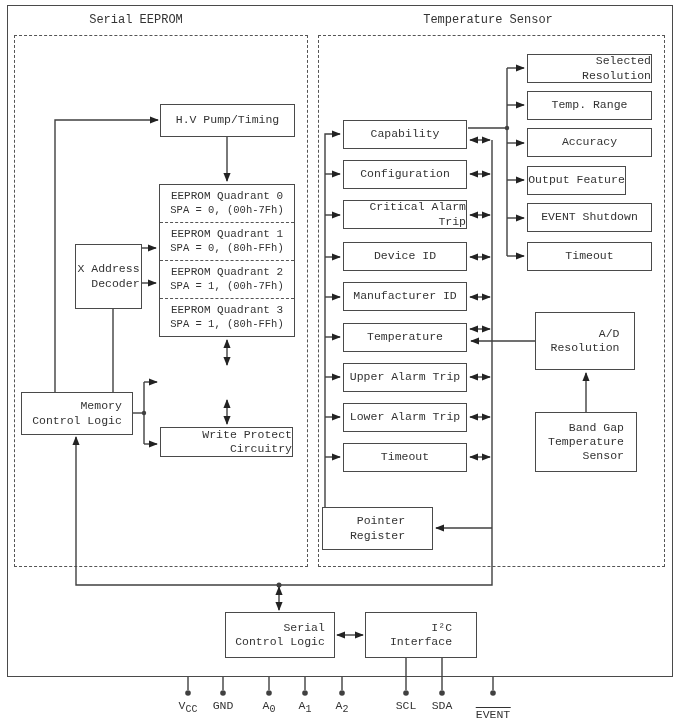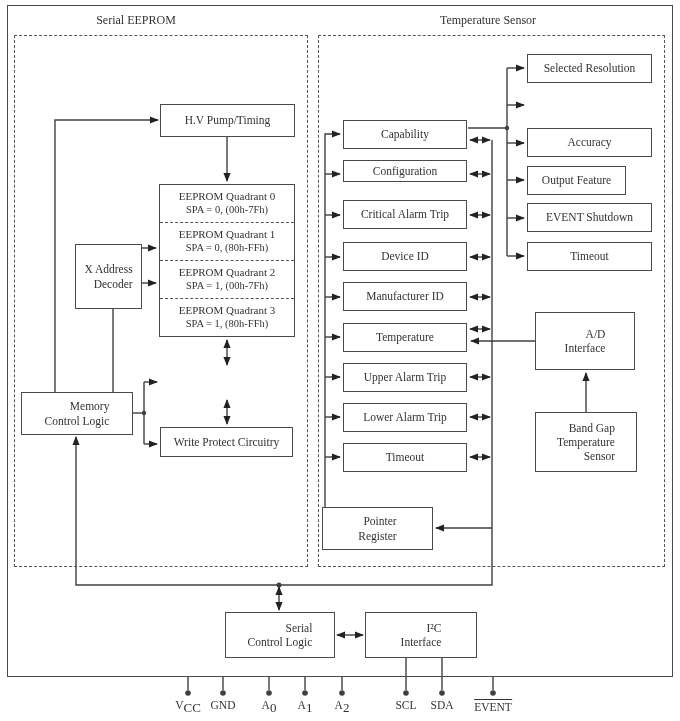--- a/index.html
+++ b/index.html
@@ -1,18 +1,18 @@
 <!DOCTYPE html>
 <html><head>
 <meta charset="utf-8">
 <style>
   html,body { margin:0; padding:0; background:#ffffff; }
   .stage {
     position:relative; width:680px; height:721px; background:#ffffff;
-    font-family:Liberation Serif, serif; color:#333333; overflow:hidden;
+    font-family:Liberation Mono, monospace; color:#333333; overflow:hidden;
   }
   .outer {
     position:absolute; box-sizing:border-box;
     border:1.6px solid #4a4a4a; background:transparent;
   }
   .dashed {
     position:absolute; box-sizing:border-box;
     border:1.4px dashed #555555;
   }
   .title { position:absolute; font-size:12px; text-align:center; color:#333; }
@@ -27,22 +27,22 @@
     box-sizing:border-box;
   }
   .qcell:not(:last-child) { border-bottom:1.3px dashed #555; }
   .qname { font-size:11px; display:block; }
   .qrange { font-size:10.5px; display:block; }
   svg.wires { position:absolute; left:0; top:0; }
   .pin-label {
     position:absolute; top:699px; transform:translateX(-50%);
     font-size:11.5px; white-space:nowrap; color:#333; text-align:center;
   }
-  .pin-label sub { font-size:13px; }
-  .ovl { border-top:1.3px solid #333; padding-top:1px; display:inline-block; line-height:1.05; }
+  .pin-label sub { font-size:10px; }
+  .ovl { border-top:1.3px solid #333; padding-top:1px; display:inline-block; line-height:1.05;margin-top:8px; }
 </style>
 </head>
 <body>
 
 <div class="stage">
 
   <div class="outer" style="left:7px;top:5px;width:666px;height:672px"></div>
 
   <div class="title" style="left:56px;top:13px;width:160px">Serial EEPROM</div>
   <div class="title" style="left:408px;top:13px;width:160px">Temperature Sensor</div>
@@ -166,39 +166,40 @@
     </div>
   </div>
 
   <div class="box" style="left:75px;top:244px;width:67px;height:65px">X Address
 Decoder</div>
   <div class="box" style="left:21px;top:392px;width:112px;height:43px">Memory
 Control Logic</div>
   <div class="box" style="left:160px;top:427px;width:133px;height:30px">Write Protect Circuitry</div>
 
   <div class="box" style="left:343px;top:120px;width:124px;height:29px">Capability</div>
-  <div class="box" style="left:343px;top:160px;width:124px;height:22px">Configuration</div>
+  <div class="box" style="left:343px;top:160px;width:124px;height:29px">Configuration</div>
   <div class="box" style="left:343px;top:200px;width:124px;height:29px">Critical Alarm Trip</div>
   <div class="box" style="left:343px;top:242px;width:124px;height:29px">Device ID</div>
   <div class="box" style="left:343px;top:282px;width:124px;height:29px">Manufacturer ID</div>
   <div class="box" style="left:343px;top:323px;width:124px;height:29px">Temperature</div>
   <div class="box" style="left:343px;top:363px;width:124px;height:29px">Upper Alarm Trip</div>
   <div class="box" style="left:343px;top:403px;width:124px;height:29px">Lower Alarm Trip</div>
   <div class="box" style="left:343px;top:443px;width:124px;height:29px">Timeout</div>
 
   <div class="box" style="left:527px;top:54px;width:125px;height:29px">Selected Resolution</div>
+  <div class="box" style="left:527px;top:91px;width:125px;height:29px">Temp. Range</div>
   <div class="box" style="left:527px;top:128px;width:125px;height:29px">Accuracy</div>
   <div class="box" style="left:527px;top:166px;width:99px;height:29px">Output Feature</div>
   <div class="box" style="left:527px;top:203px;width:125px;height:29px">EVENT Shutdown</div>
   <div class="box" style="left:527px;top:242px;width:125px;height:29px">Timeout</div>
 
   <div class="box" style="left:322px;top:507px;width:111px;height:43px">Pointer
 Register</div>
   <div class="box" style="left:535px;top:312px;width:100px;height:58px">A/D
-Interface</div>
+Resolution</div>
   <div class="box" style="left:535px;top:412px;width:102px;height:60px">Band Gap
 Temperature
 Sensor</div>
 
   <div class="box" style="left:225px;top:612px;width:110px;height:46px">Serial
 Control Logic</div>
   <div class="box" style="left:365px;top:612px;width:112px;height:46px">I²C
 Interface</div>
 
   <div class="pin-label" style="left:188px">

